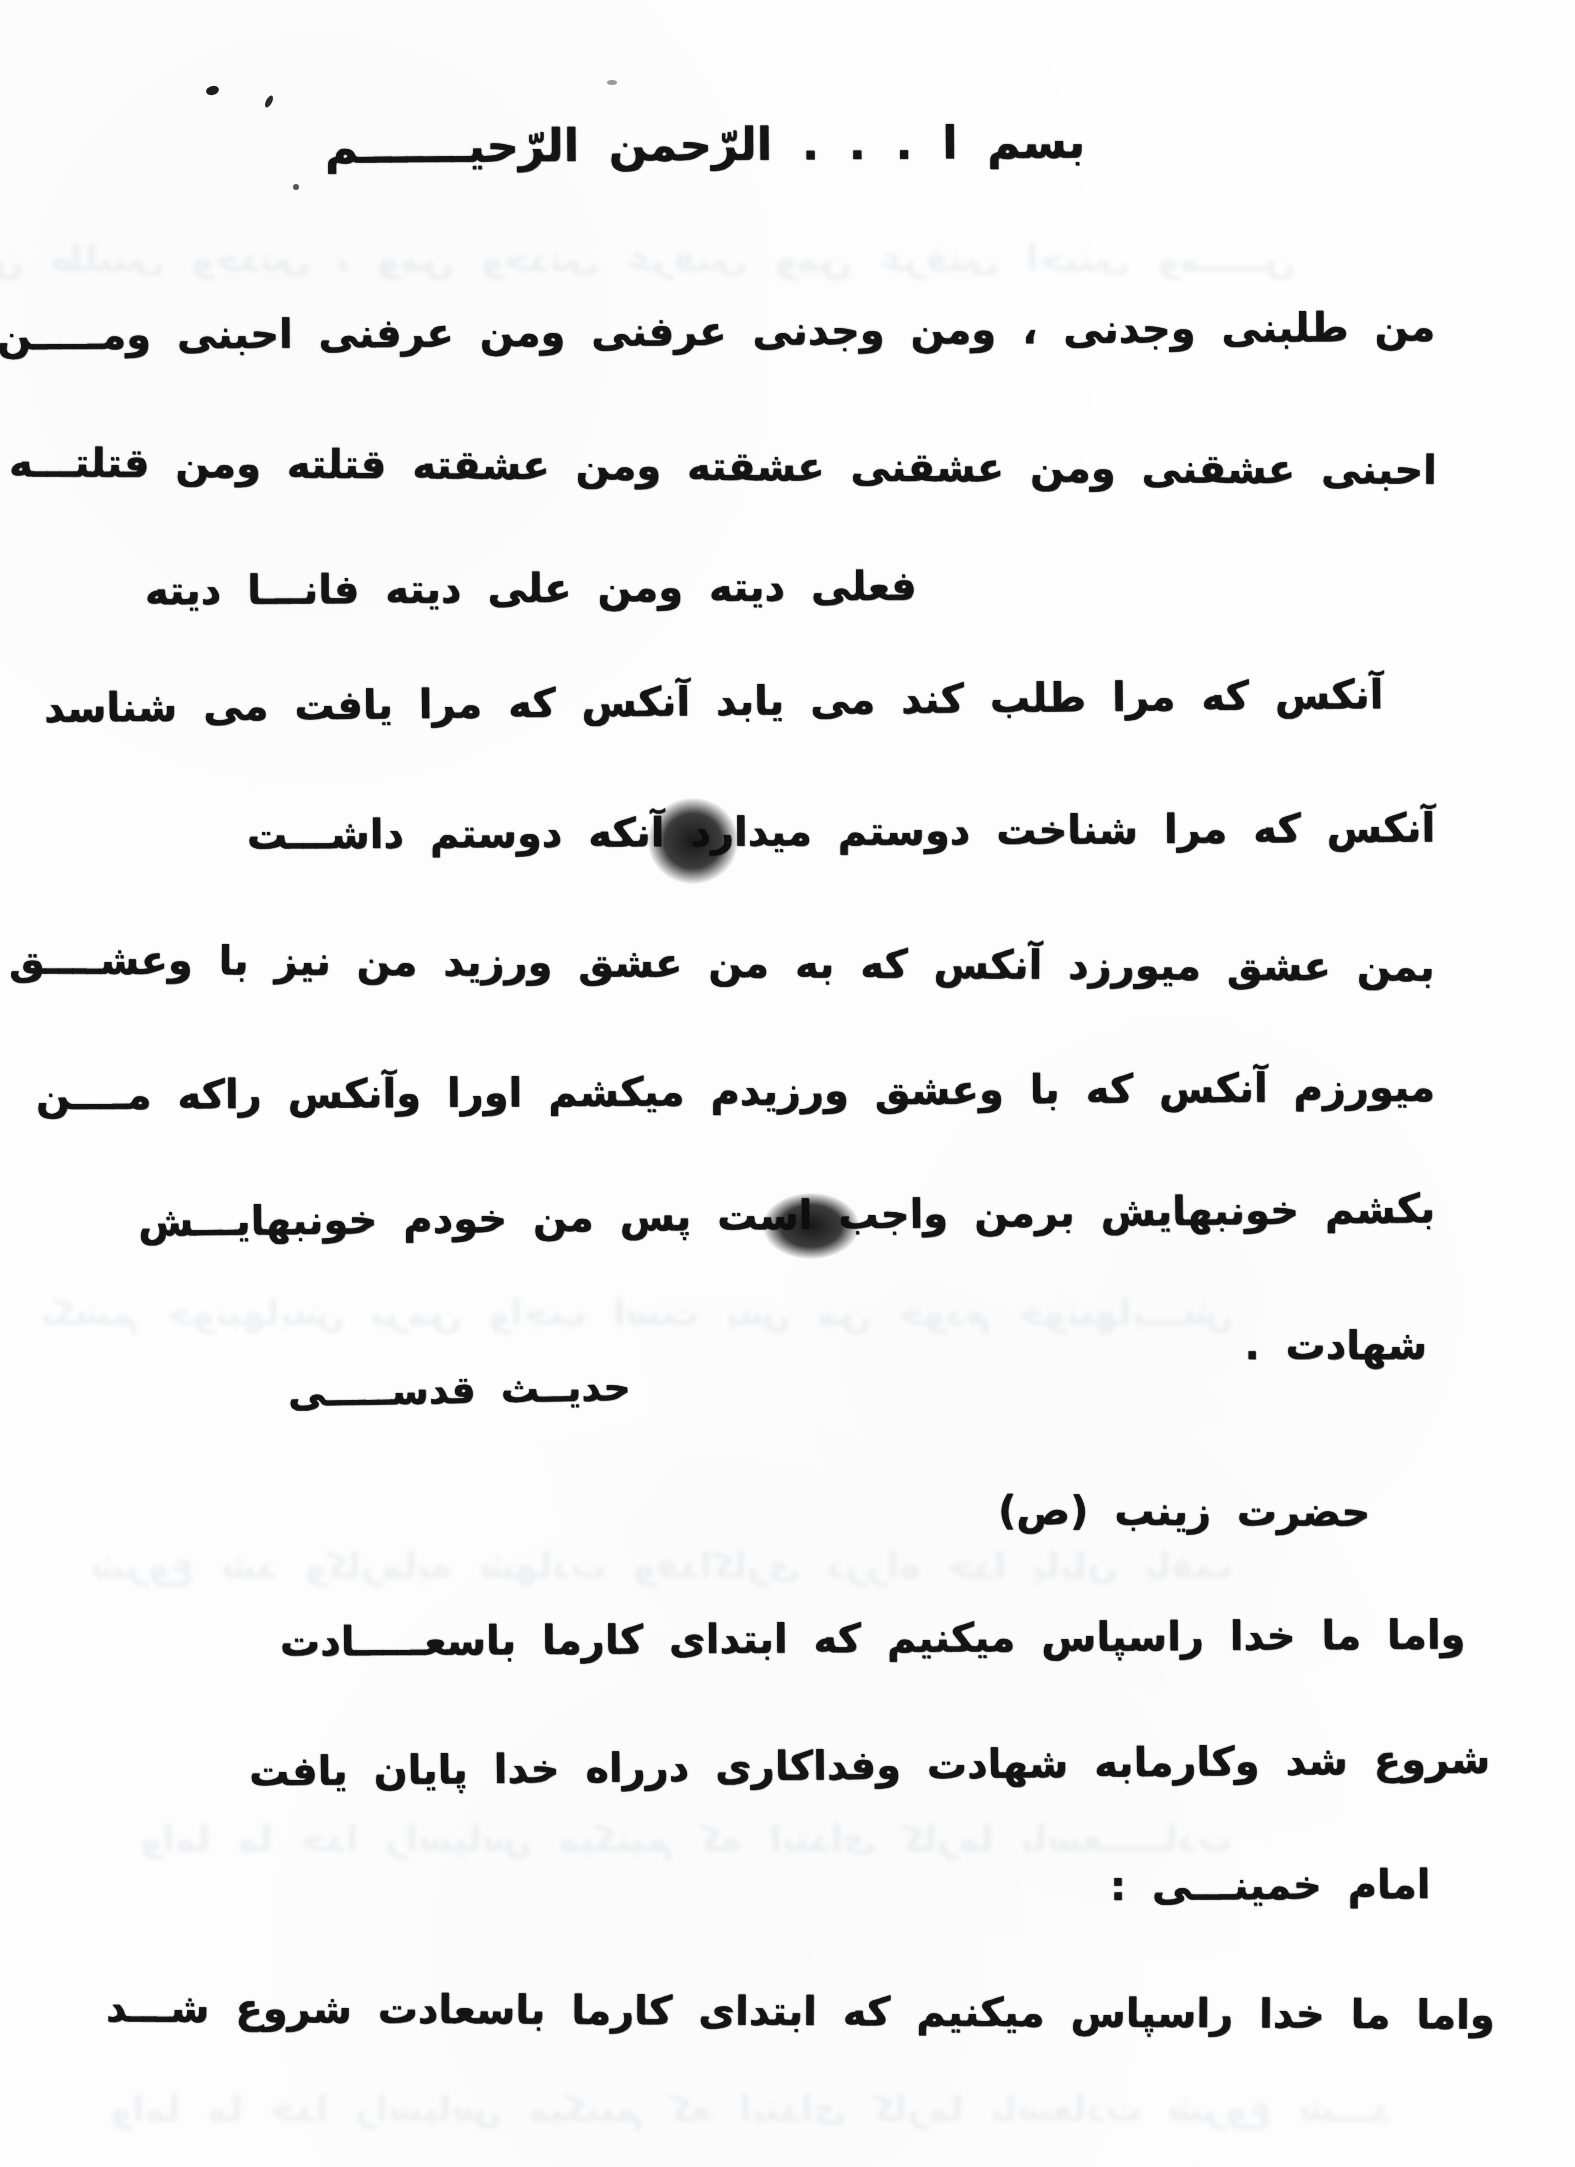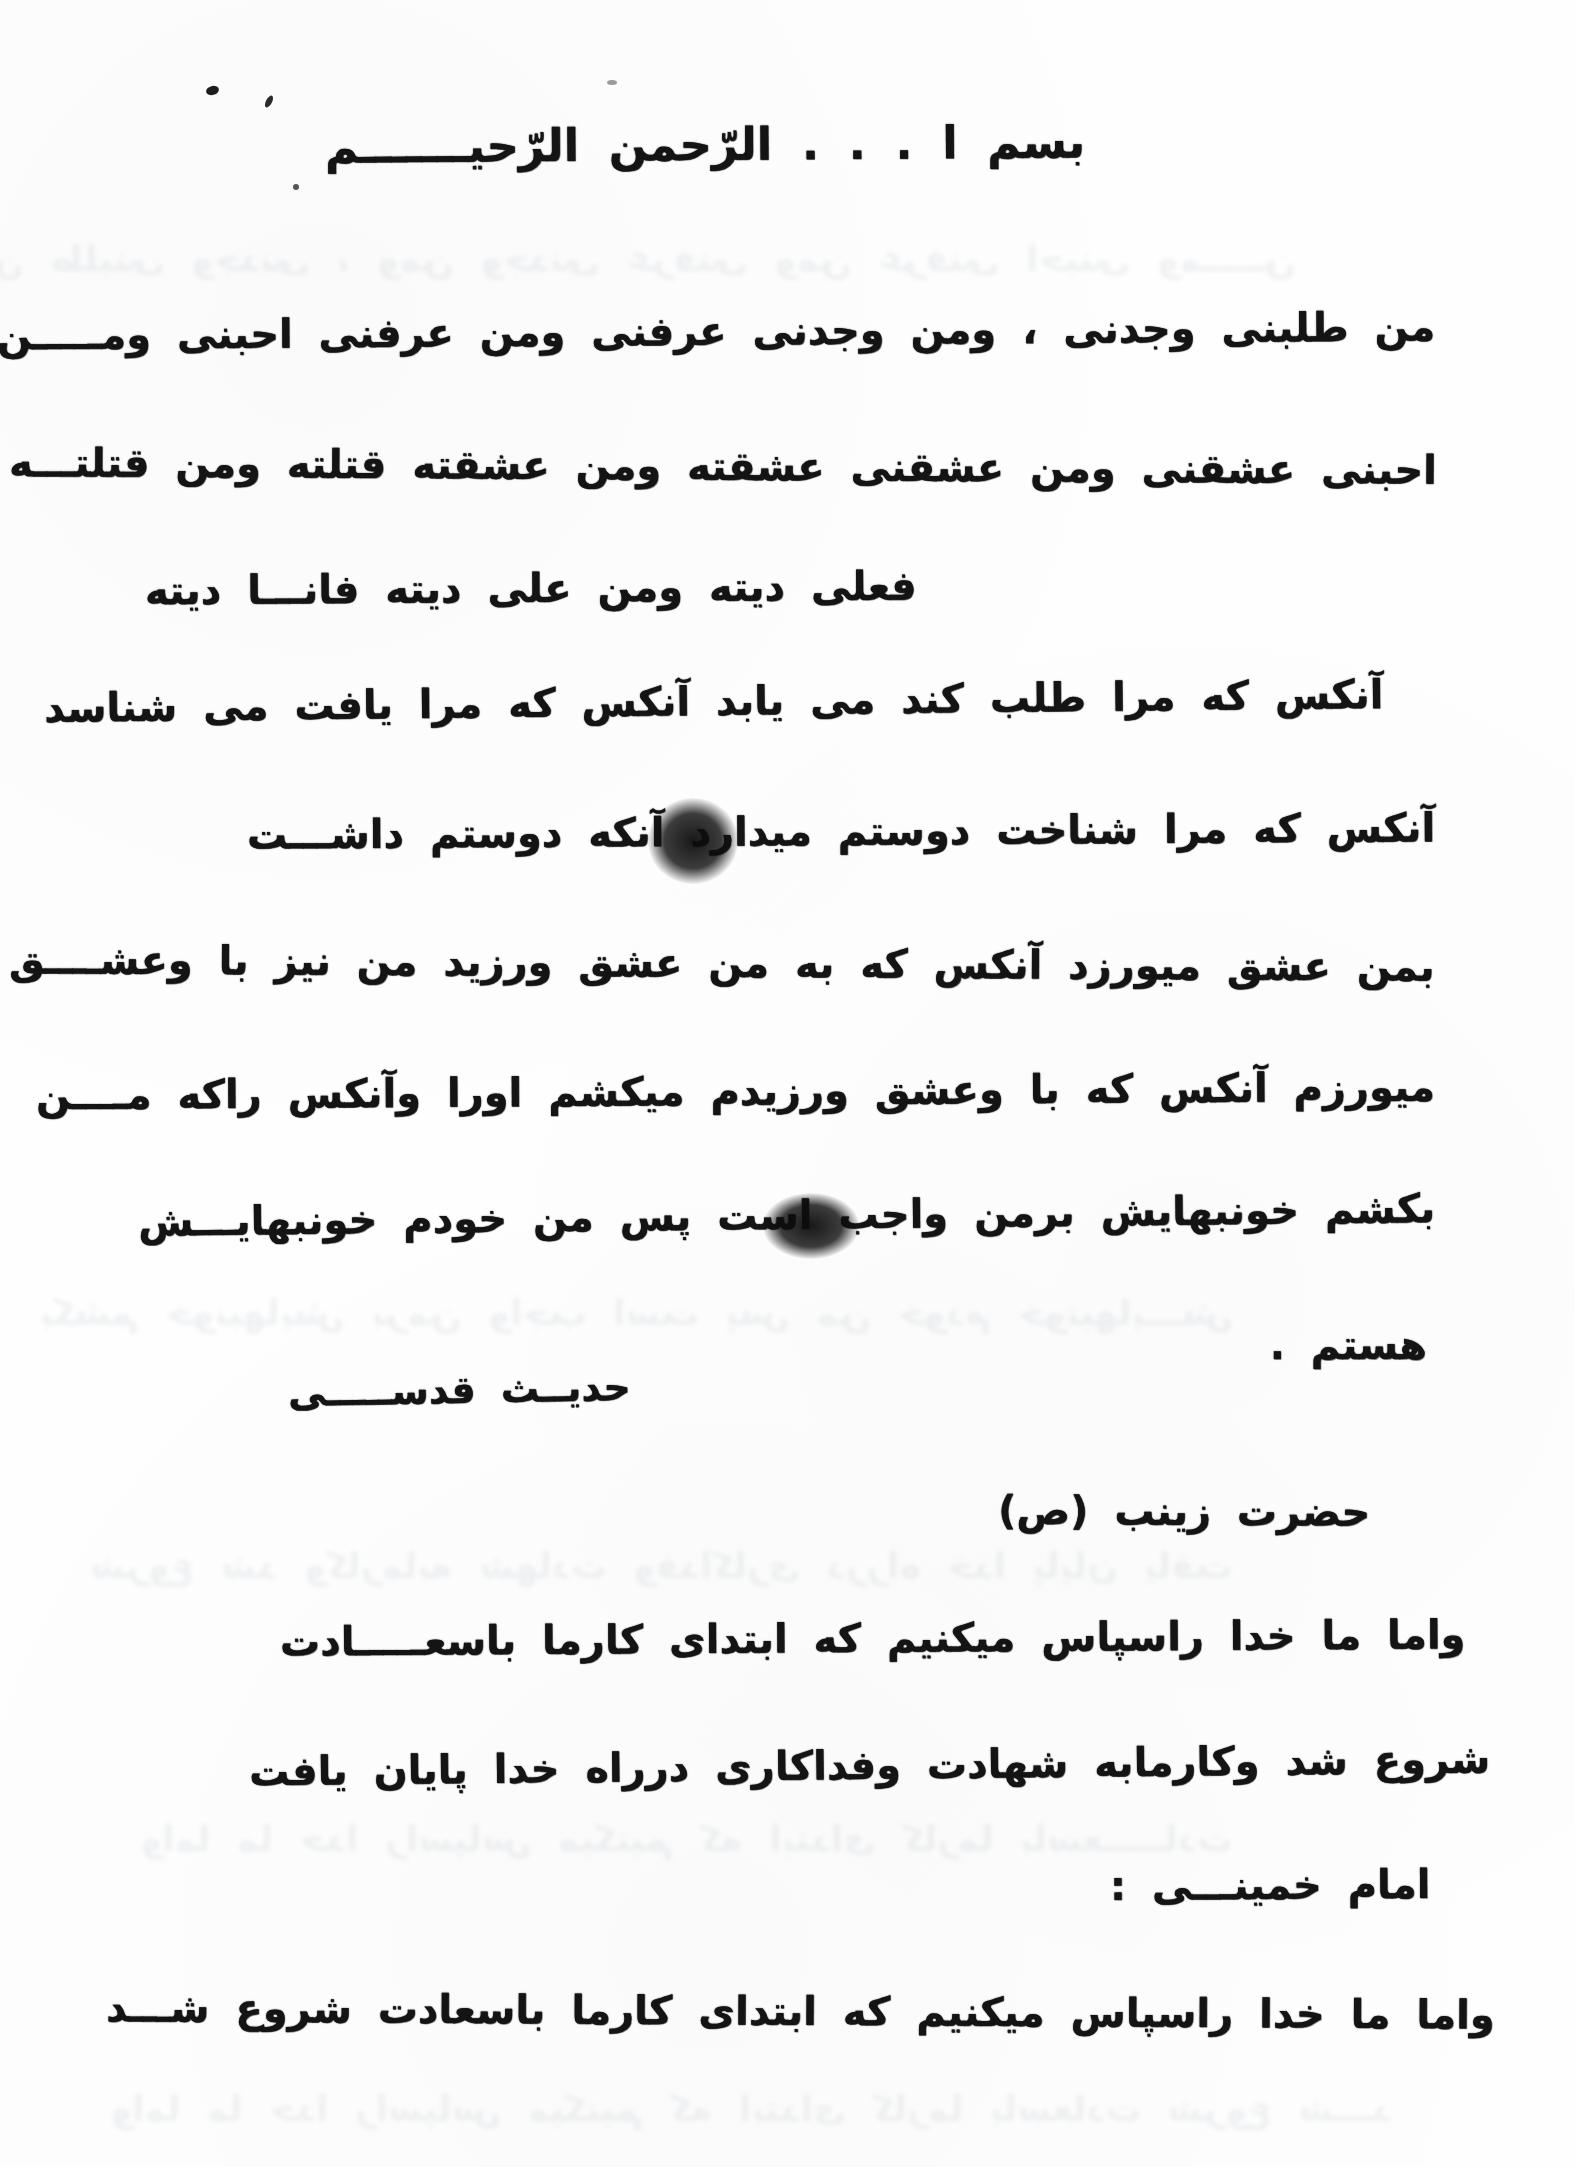--- a/index.html
+++ b/index.html
@@ -99,21 +99,21 @@
   <div class="line title" style="top:118px; right:490px;">بسم ا . . . الرّحمن الرّحيـــــــم</div>
 
   <div class="line tilt-a" style="top:308px; right:140px;">من طلبنی وجدنی ، ومن وجدنی عرفنی ومن عرفنی احبنی ومـــــن</div>
   <div class="line tilt-b" style="top:443px; right:138px;">احبنی عشقنی ومن عشقنی عشقته ومن عشقته قتلته ومن قتلتـــه</div>
   <div class="line tilt-a" style="top:565px; right:658px;">فعلی دیته ومن علی دیته فانـــا دیته</div>
   <div class="line tilt-c" style="top:678px; right:192px;">آنکس که مرا طلب کند می یابد آنکس که مرا یافت می شناسد</div>
   <div class="line tilt-a" style="top:808px; right:140px;">آنکس که مرا شناخت دوستم میدارد آنکه دوستم داشـــت</div>
   <div class="line tilt-b" style="top:940px; right:140px;">بمن عشق میورزد آنکس که به من عشق ورزید من نیز با وعشــــق</div>
   <div class="line tilt-a" style="top:1068px; right:140px;">میورزم آنکس که با وعشق ورزیدم میکشم اورا وآنکس راکه مــــن</div>
   <div class="line tilt-c" style="top:1192px; right:140px;">بکشم خونبهایش برمن واجب است پس من خودم خونبهایـــش</div>
-  <div class="line" style="top:1322px; right:148px;">هستم .</div>
+  <div class="line" style="top:1322px; right:148px;">شهادت .</div>
 
   <div class="blob" style="left:648px; top:798px; width:90px; height:86px;"></div>
   <div class="blob" style="left:763px; top:1193px; width:96px; height:66px;"></div>
 
   <div class="line attrib" style="top:1368px; left:288px;">حدیــث قدســـــی</div>
 
   <div class="line heading tilt-b" style="top:1488px; right:205px;">حضرت زینب (ص)</div>
   <div class="line tilt-a" style="top:1615px; right:110px;">واما ما خدا راسپاس میکنیم که ابتدای کارما باسعـــــادت</div>
   <div class="line tilt-c" style="top:1742px; right:85px;">شروع شد وکارمابه شهادت وفداکاری درراه خدا پایان یافت</div>
 

